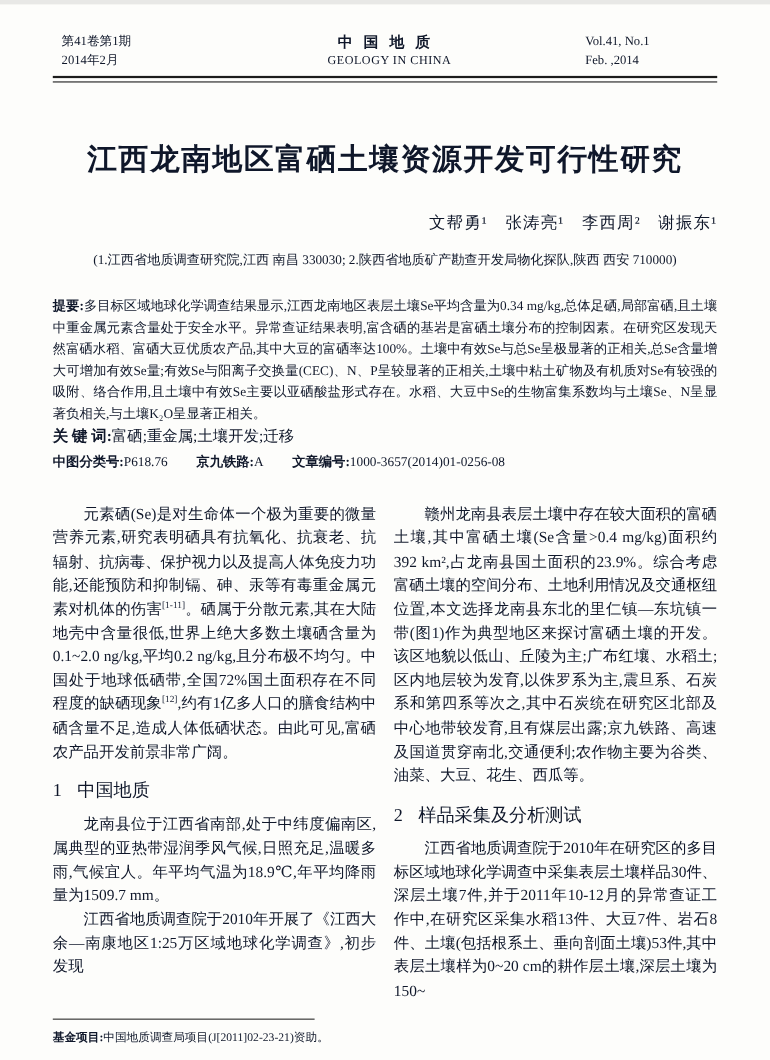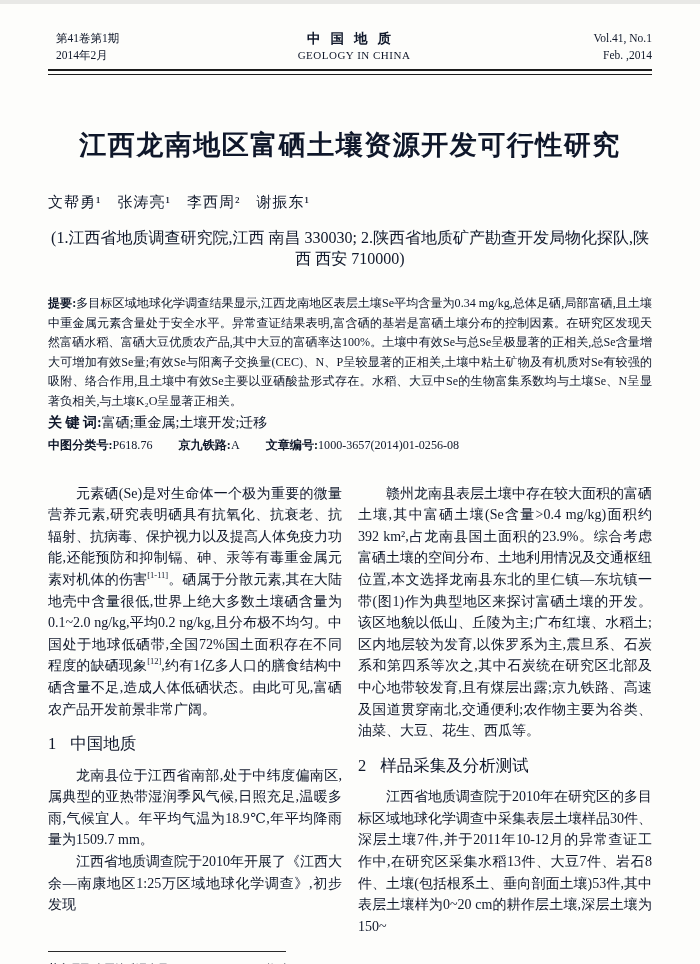--- a/index.html
+++ b/index.html
@@ -11,29 +11,29 @@
     color:#0f172a;
     font-family:"Liberation Serif","DejaVu Serif",serif;
     box-sizing:border-box;
     padding:26px 48px 18px 48px;
     overflow:hidden;
   }
   
   .jheader{display:flex;justify-content:space-between;align-items:flex-end;font-size:11.5px;line-height:17px;}
   .jh-left,.jh-right{width:120px;}
   .jh-left{text-align:left;padding-left:8px;}
-  .jh-right{text-align:right;}
+  .jh-right{text-align:left;}
   .jh-center{text-align:center;}
   .jh-cn{letter-spacing:10px;font-size:13.5px;font-weight:bold;}
   .jh-en{font-size:11px;letter-spacing:.5px;}
   .header-rule{margin-top:5px;height:3px;border-top:2.2px solid #1c1c1c;border-bottom:1px solid #1c1c1c;}
   
   h1.title{margin:52px 0 0 0;text-align:center;font-size:27px;font-weight:bold;letter-spacing:1.5px;font-family:Liberation Serif, serif;}
-  .authors{margin-top:30px;text-align:left;font-size:15px;letter-spacing:1px;}
-  .affiliation{margin-top:16px;text-align:center;font-size:16px;}
+  .authors{margin-top:30px;text-align:right;font-size:15px;letter-spacing:1px;}
+  .affiliation{margin-top:16px;text-align:center;font-size:12px;}
   
   .abstract{margin:24px 0 0 0;font-size:12.1px;line-height:19.6px;text-align:justify;}
   .kwline{margin:1px 0 0 0;font-size:14px;line-height:20px;}
   .clcline{margin:2px 0 0 0;font-size:12.1px;line-height:20px;}
   .b{font-weight:bold;}
   .gap{margin-left:26px;}
   
   .columns{display:flex;gap:16px;margin-top:28px;}
   .col{width:294px;font-size:14px;line-height:21.6px;text-align:justify;}
   .col p{margin:0;text-indent:2em;}

